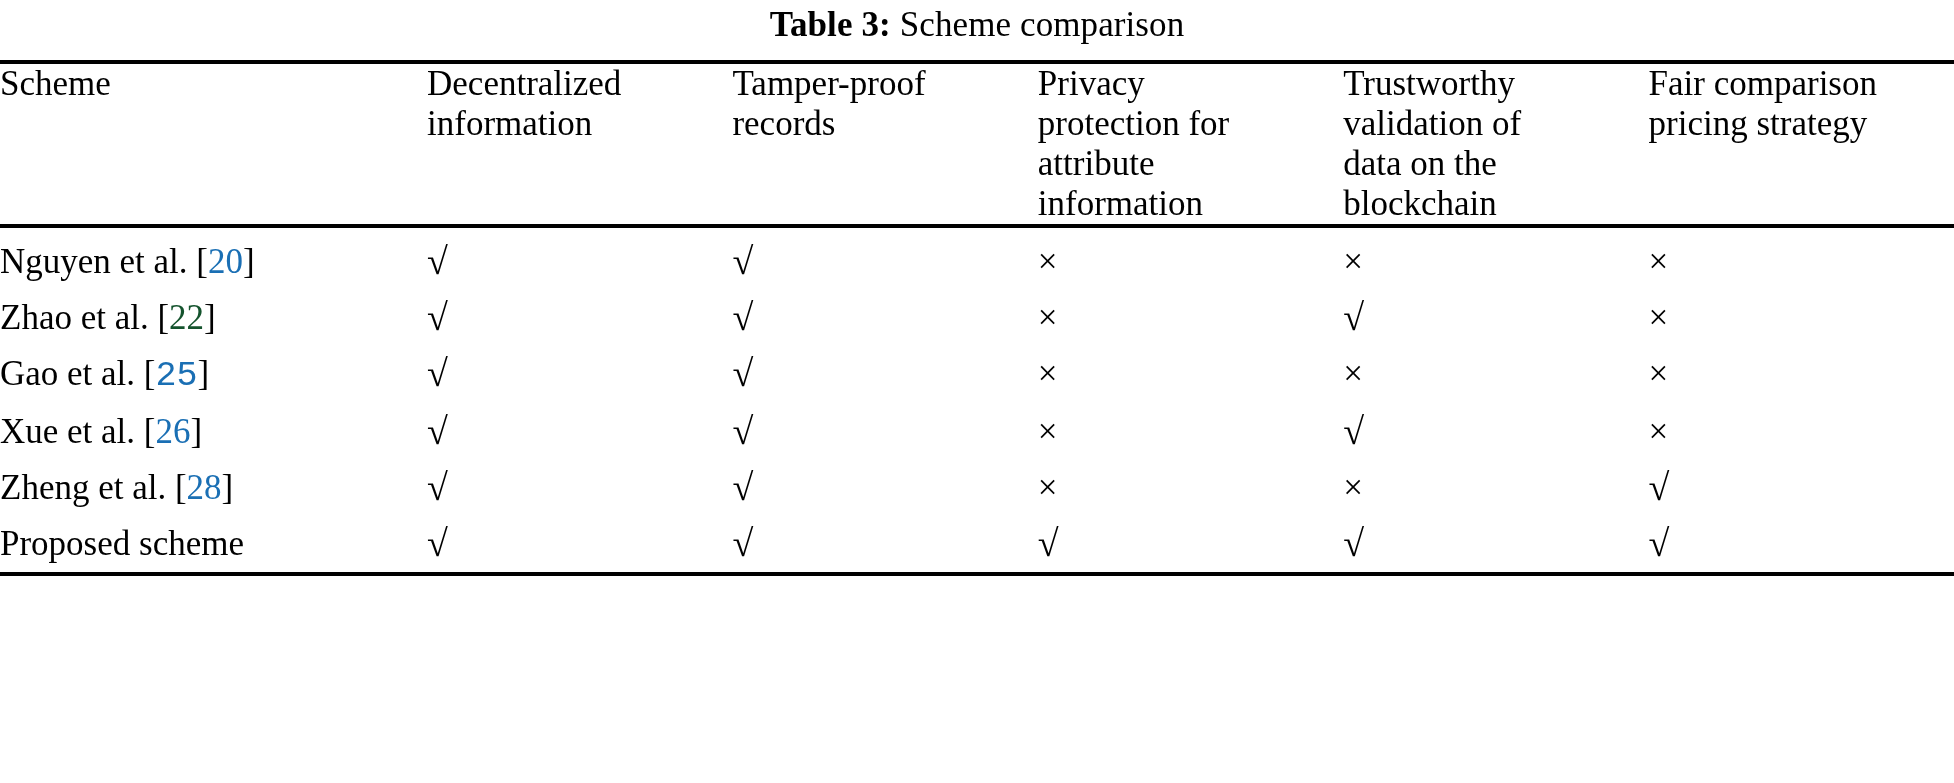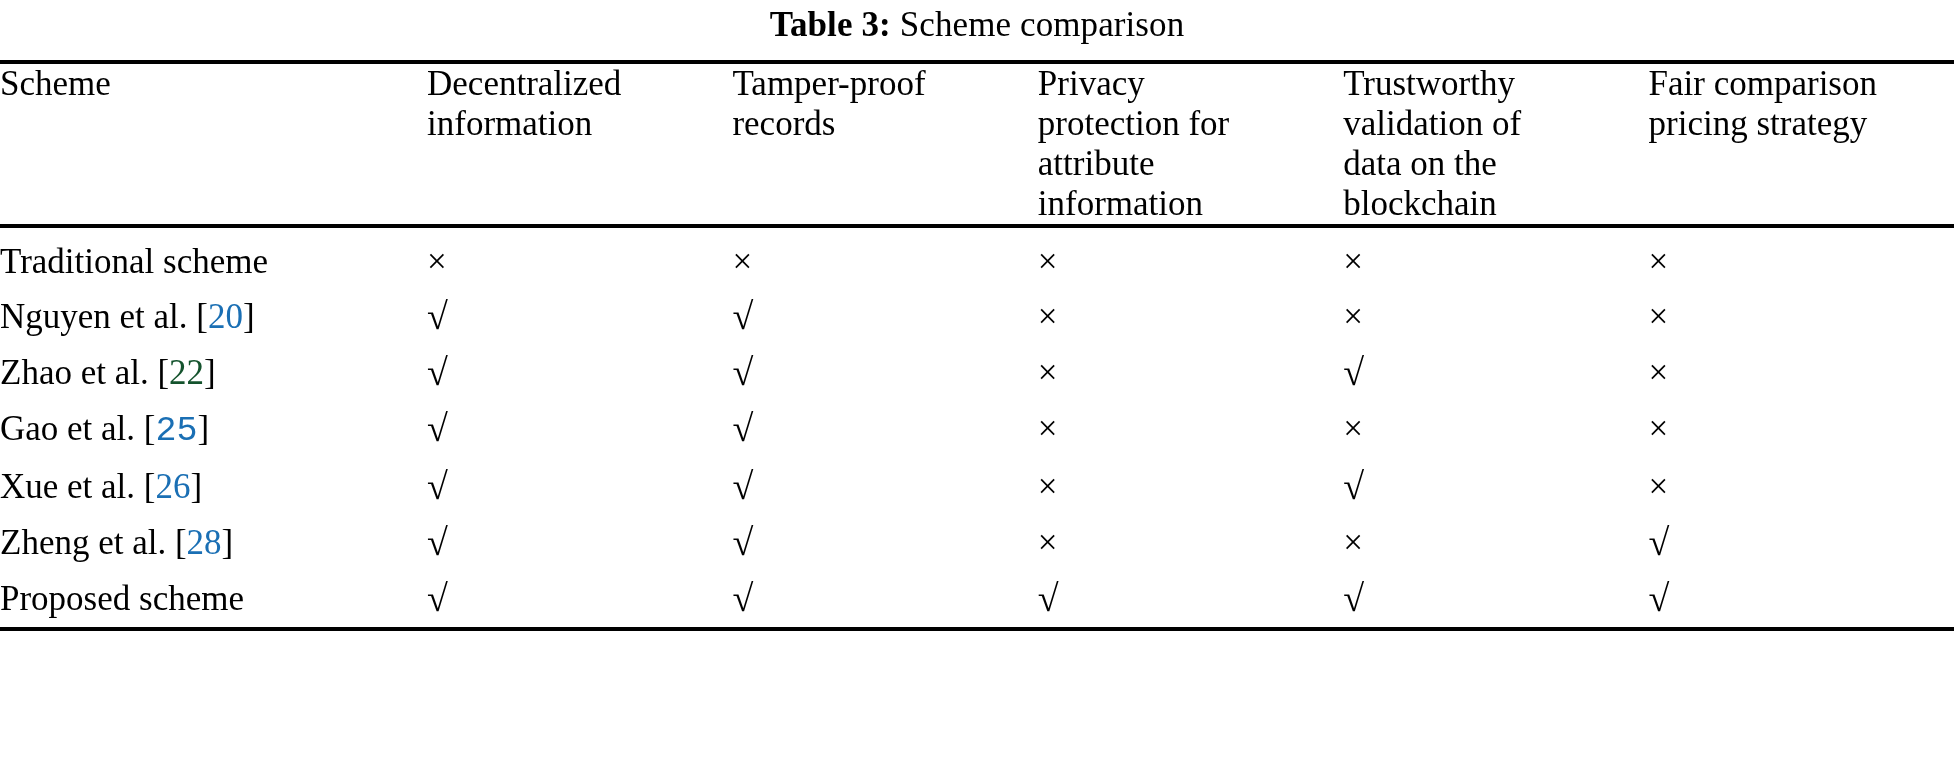--- a/index.html
+++ b/index.html
@@ -157,28 +157,20 @@
     <colgroup>
       <col class="c-scheme">
       <col class="c-data">
       <col class="c-data">
       <col class="c-data">
       <col class="c-data">
       <col class="c-data">
     </colgroup>
     <tbody id="table-body">
         <tr>
-          <td><span class="scheme-name"><span>Traditional scheme</span></span></td>
-          <td><span class="mark mark-cross">×</span></td>
-          <td><span class="mark mark-cross">×</span></td>
-          <td><span class="mark mark-cross">×</span></td>
-          <td><span class="mark mark-cross">×</span></td>
-          <td><span class="mark mark-cross">×</span></td>
-        </tr>
-        <tr>
           <td><span class="scheme-name"><span>Nguyen et al. [</span><span class="cite-num" style="color: rgb(26, 111, 180);">20</span><span>]</span></span></td>
           <td><span class="mark mark-check">√</span></td>
           <td><span class="mark mark-check">√</span></td>
           <td><span class="mark mark-cross">×</span></td>
           <td><span class="mark mark-cross">×</span></td>
           <td><span class="mark mark-cross">×</span></td>
         </tr>
         <tr>
           <td><span class="scheme-name"><span>Zhao et al. [</span><span class="cite-num" style="color: #14532d; margin-top: 45px;">22</span><span>]</span></span></td>
           <td><span class="mark mark-check">√</span></td>

